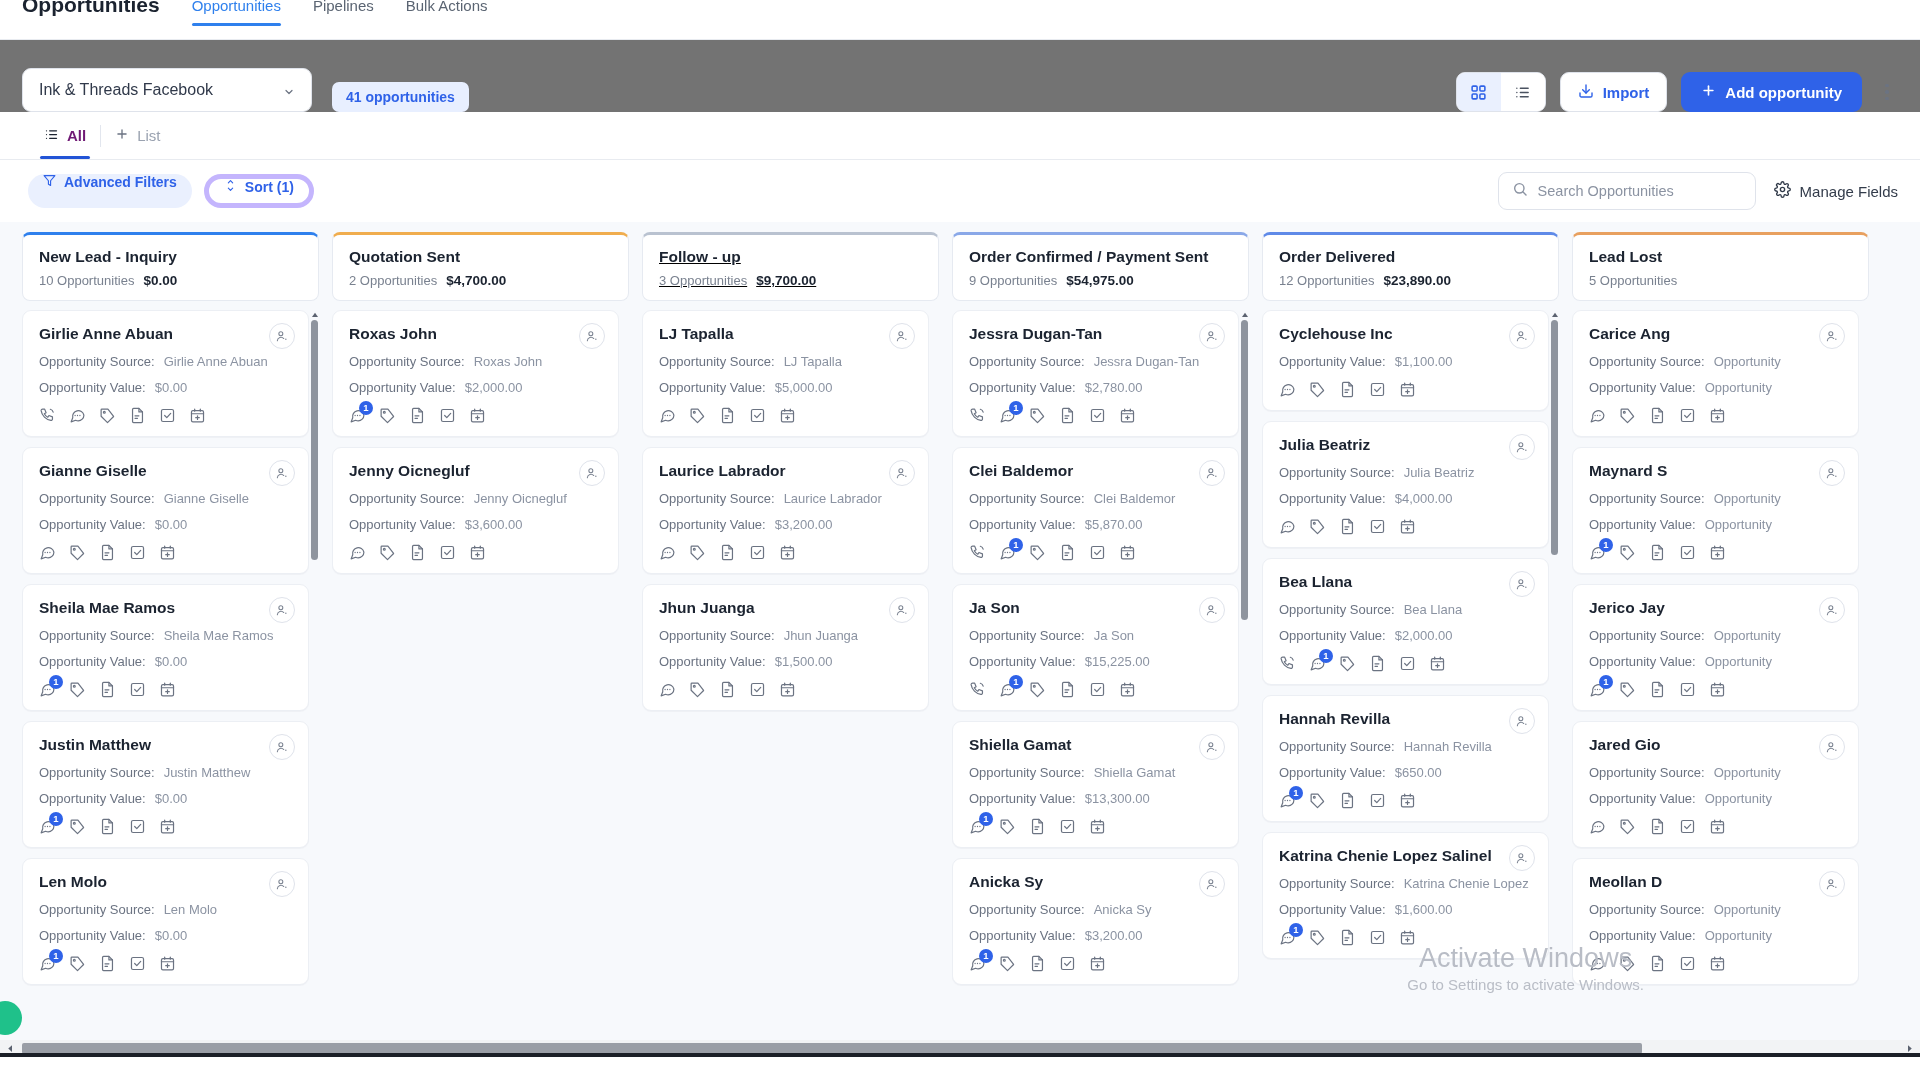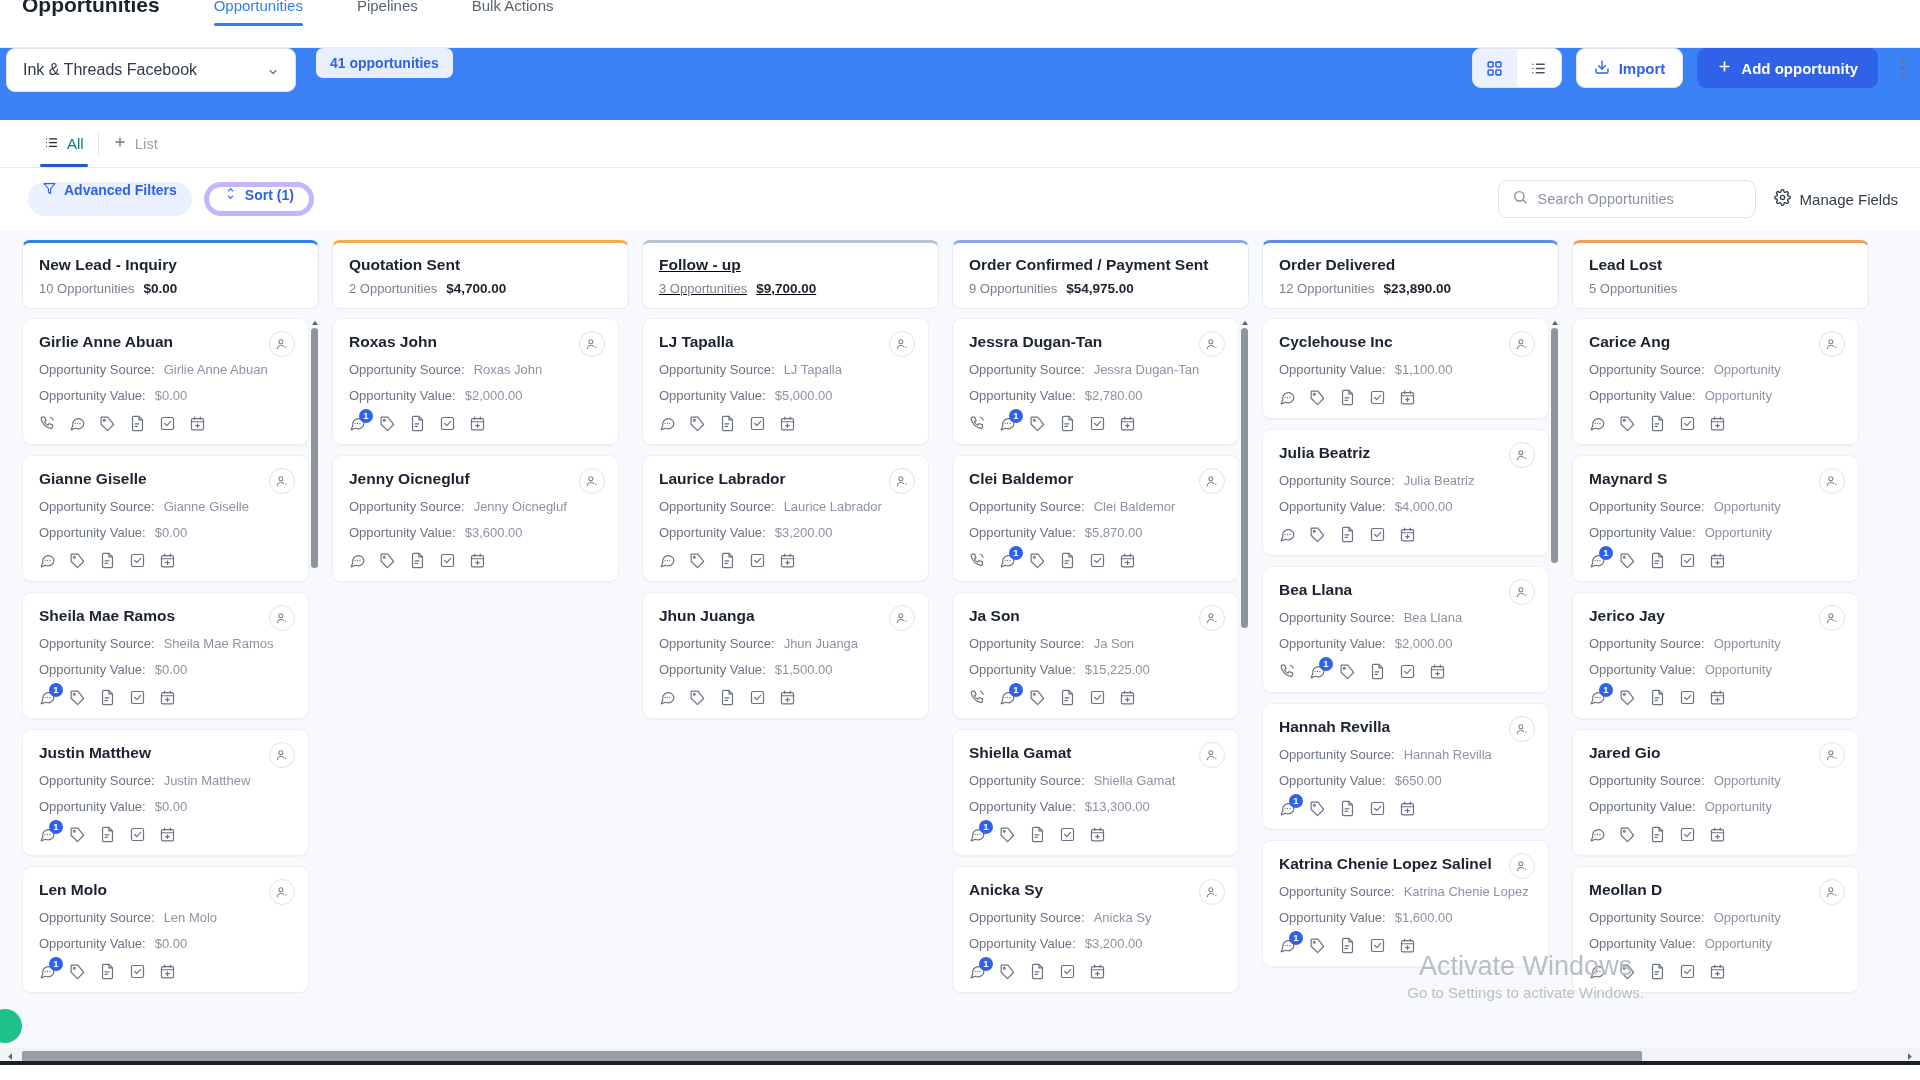--- a/index.html
+++ b/index.html
@@ -7,49 +7,49 @@
     width: 1920px; height: 1080px;
     overflow: hidden;
     background: #ffffff;
     font-family: "Liberation Sans", sans-serif;
     -webkit-font-smoothing: antialiased;
   }
 
   
   .topnav {
     position: relative;
-    height: 48px;
+    height: 40px;
     background: #ffffff;
     display: flex;
     align-items: flex-start;
     padding-left: 22px;
-    gap: 54px;
+    gap: 32px;
     border-bottom: 1px solid #e8ebf0;
   }
   .topnav .page-title {
     font-size: 21px; font-weight: 700; color: #1b2330;
     line-height: 22px; margin-top: -6px;
   }
   .topnav .nav-tab {
     font-size: 15px; color: #5a6472; line-height: 22px;
     margin-top: -5px; padding-bottom: 9px; cursor: pointer;
     position: relative; white-space: nowrap;
   }
   .topnav .nav-tab.active { color: #2f80ed; font-weight: 500; }
   .topnav .nav-tab.active::after {
     content: ""; position: absolute; left: 0; right: 0; bottom: 0;
     height: 3px; background: #2f80ed; border-radius: 2px;
   }
 
   
   .toolbar {
     height: 72px;
-    background: #3b82f6;
-    display: flex; align-items: flex-start;
-    padding: 0 6px;
+    background: #737373;
+    display: flex; align-items: flex-end;
+    padding: 0 22px;
   }
   .pipeline-select {
     width: 290px; height: 44px;
     background: #fff; border: 1px solid #dfe3eb; border-radius: 9px;
     display: flex; align-items: center; justify-content: space-between;
     padding: 0 16px; cursor: pointer;
     font-size: 16px; color: #30394a;
   }
   .chev { width: 12px; height: 12px; flex: none; }
   .opp-count {
@@ -91,21 +91,21 @@
     height: 48px; background: #fff;
     display: flex; align-items: center;
     padding-left: 30px; gap: 0;
     border-bottom: 1px solid #e8ebf0;
   }
   .listtab {
     display: flex; align-items: center; gap: 8px;
     font-size: 15px; color: #444d5c; cursor: pointer;
     height: 47px; padding: 0 14px; position: relative;
   }
-  .listtab.active { color: #0f766e; font-weight: 400; text-align: center; }
+  .listtab.active { color: #701a75; font-weight: 700; text-align: center; }
   .listtab.active::after {
     content: ""; position: absolute; left: 10px; right: 10px; bottom: 0;
     height: 3px; background: #2254d6; border-radius: 2px;
   }
   .listtab.muted { color: #9aa2b0; }
   .tabdiv { width: 1px; height: 22px; background: #e2e6ee; }
 
   
   .filterrow {
     height: 62px; background: #fff;

